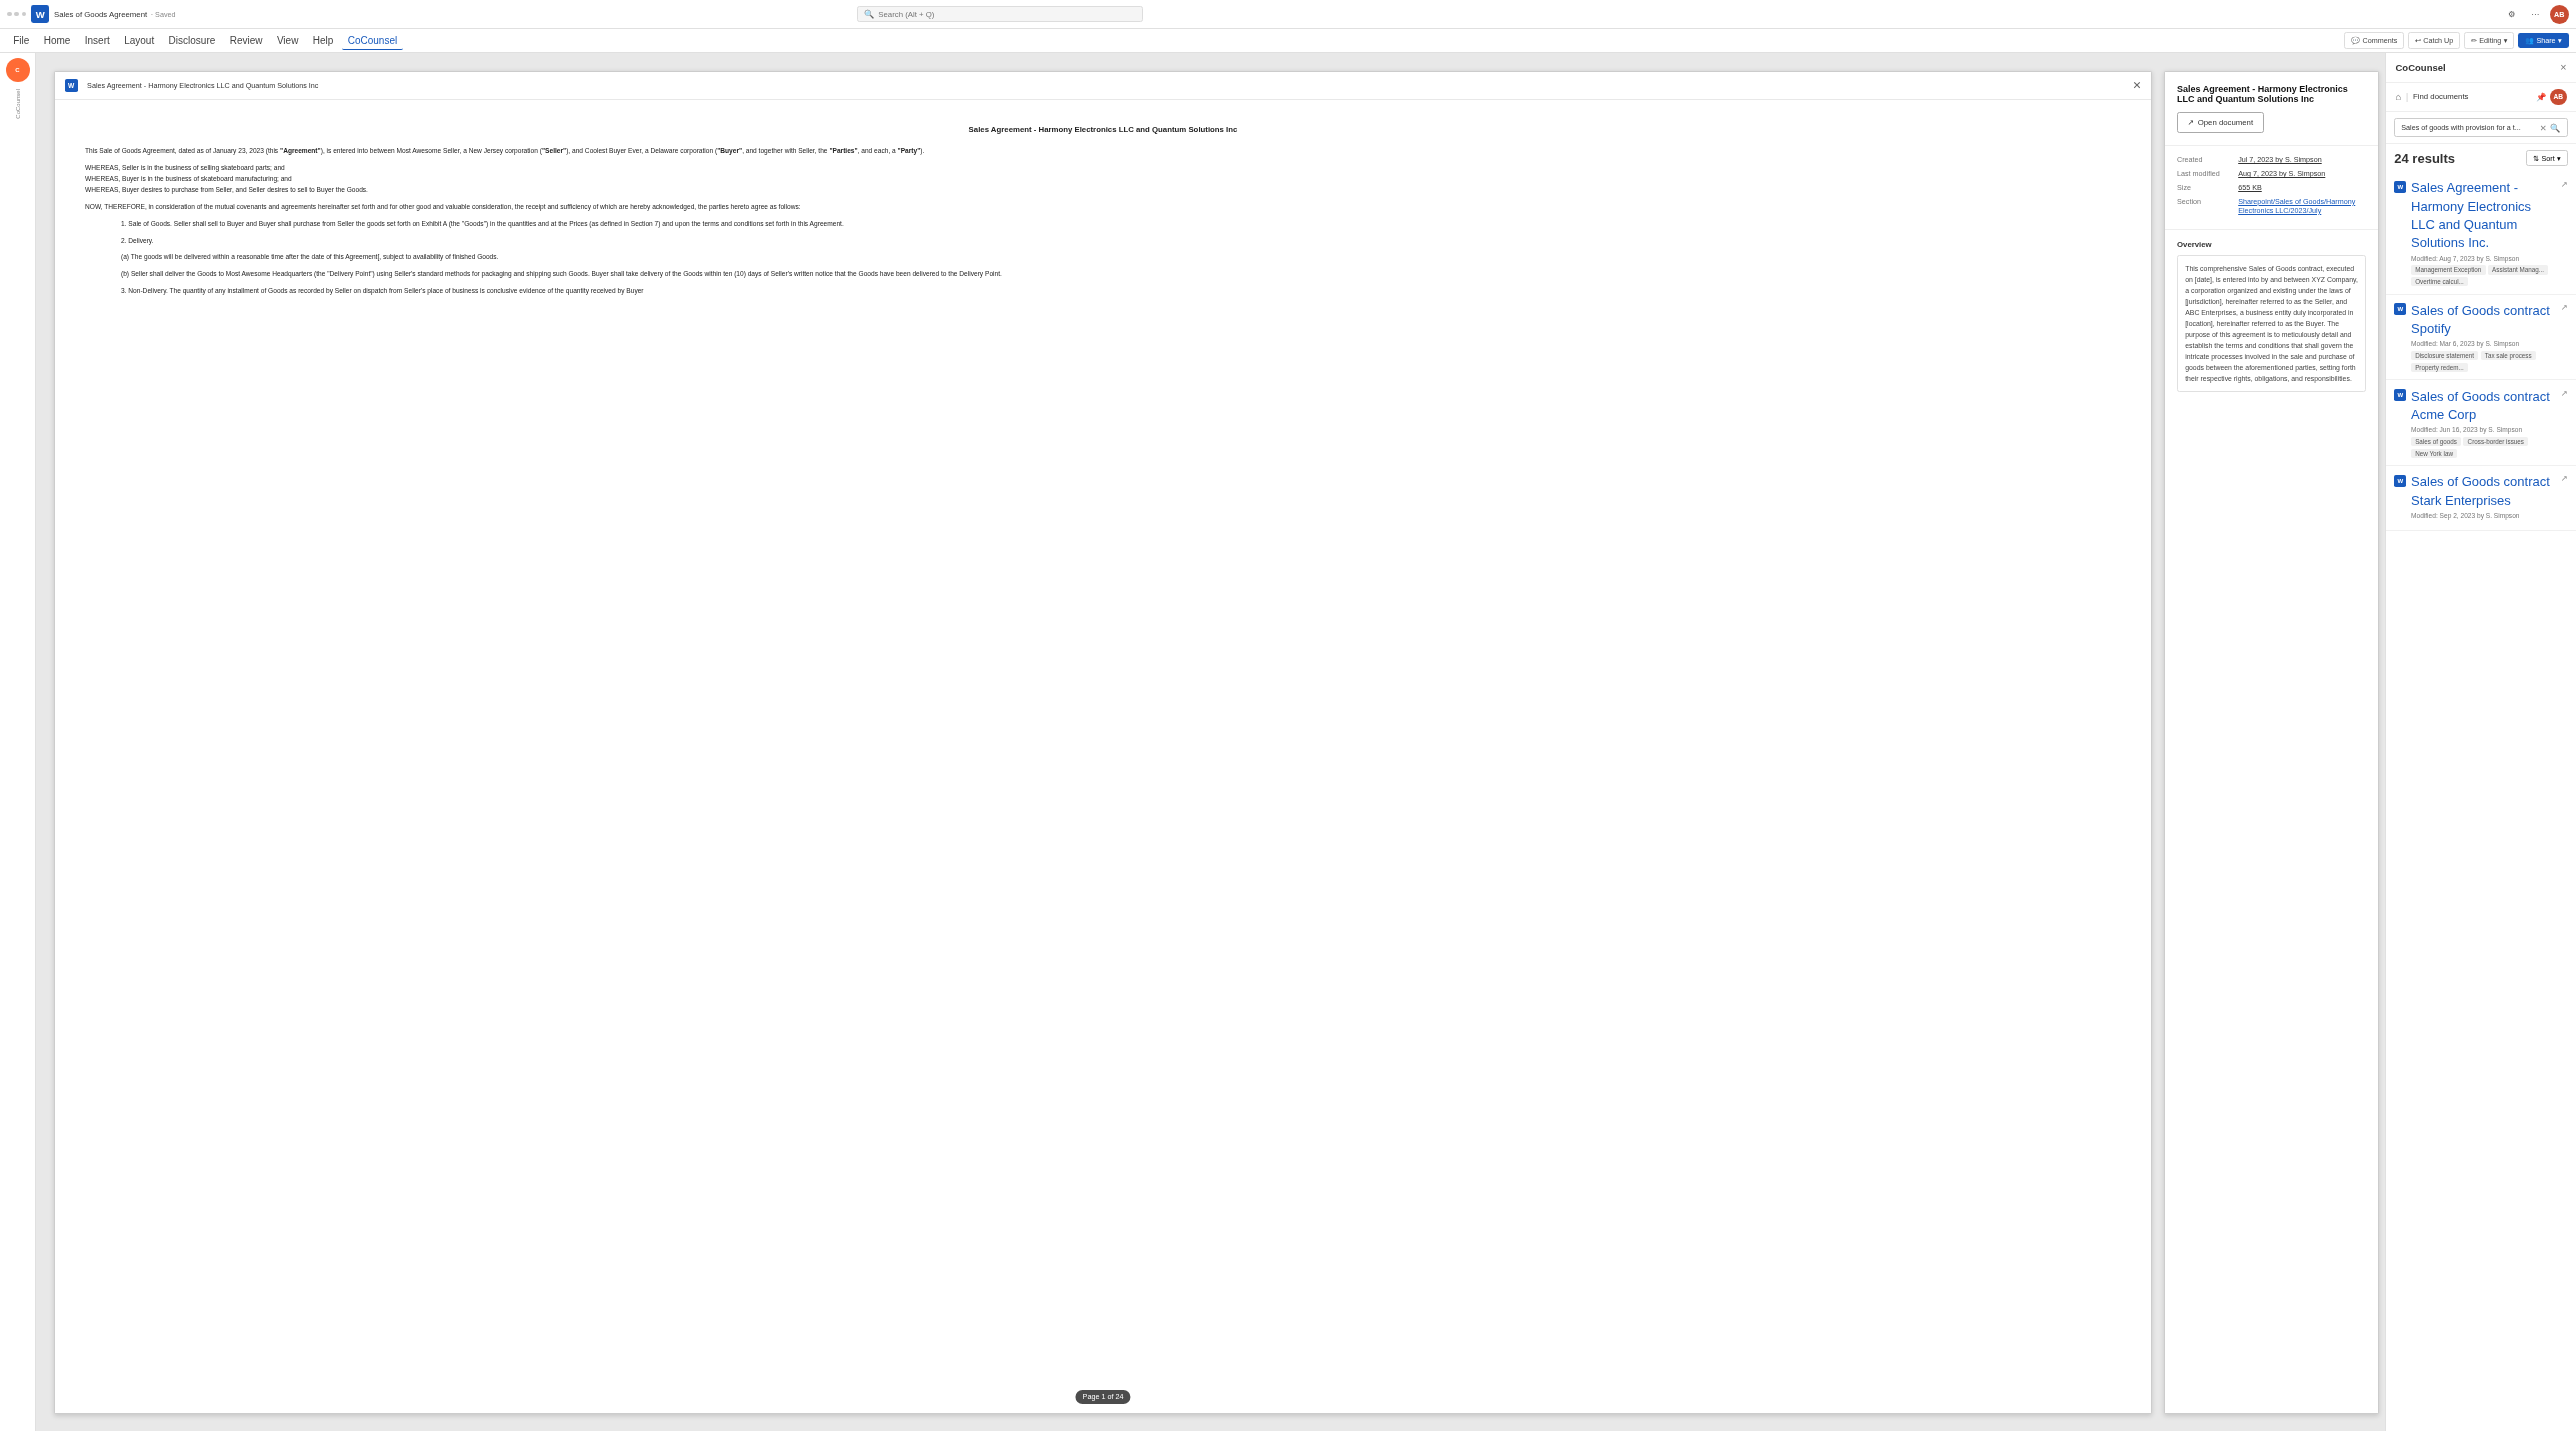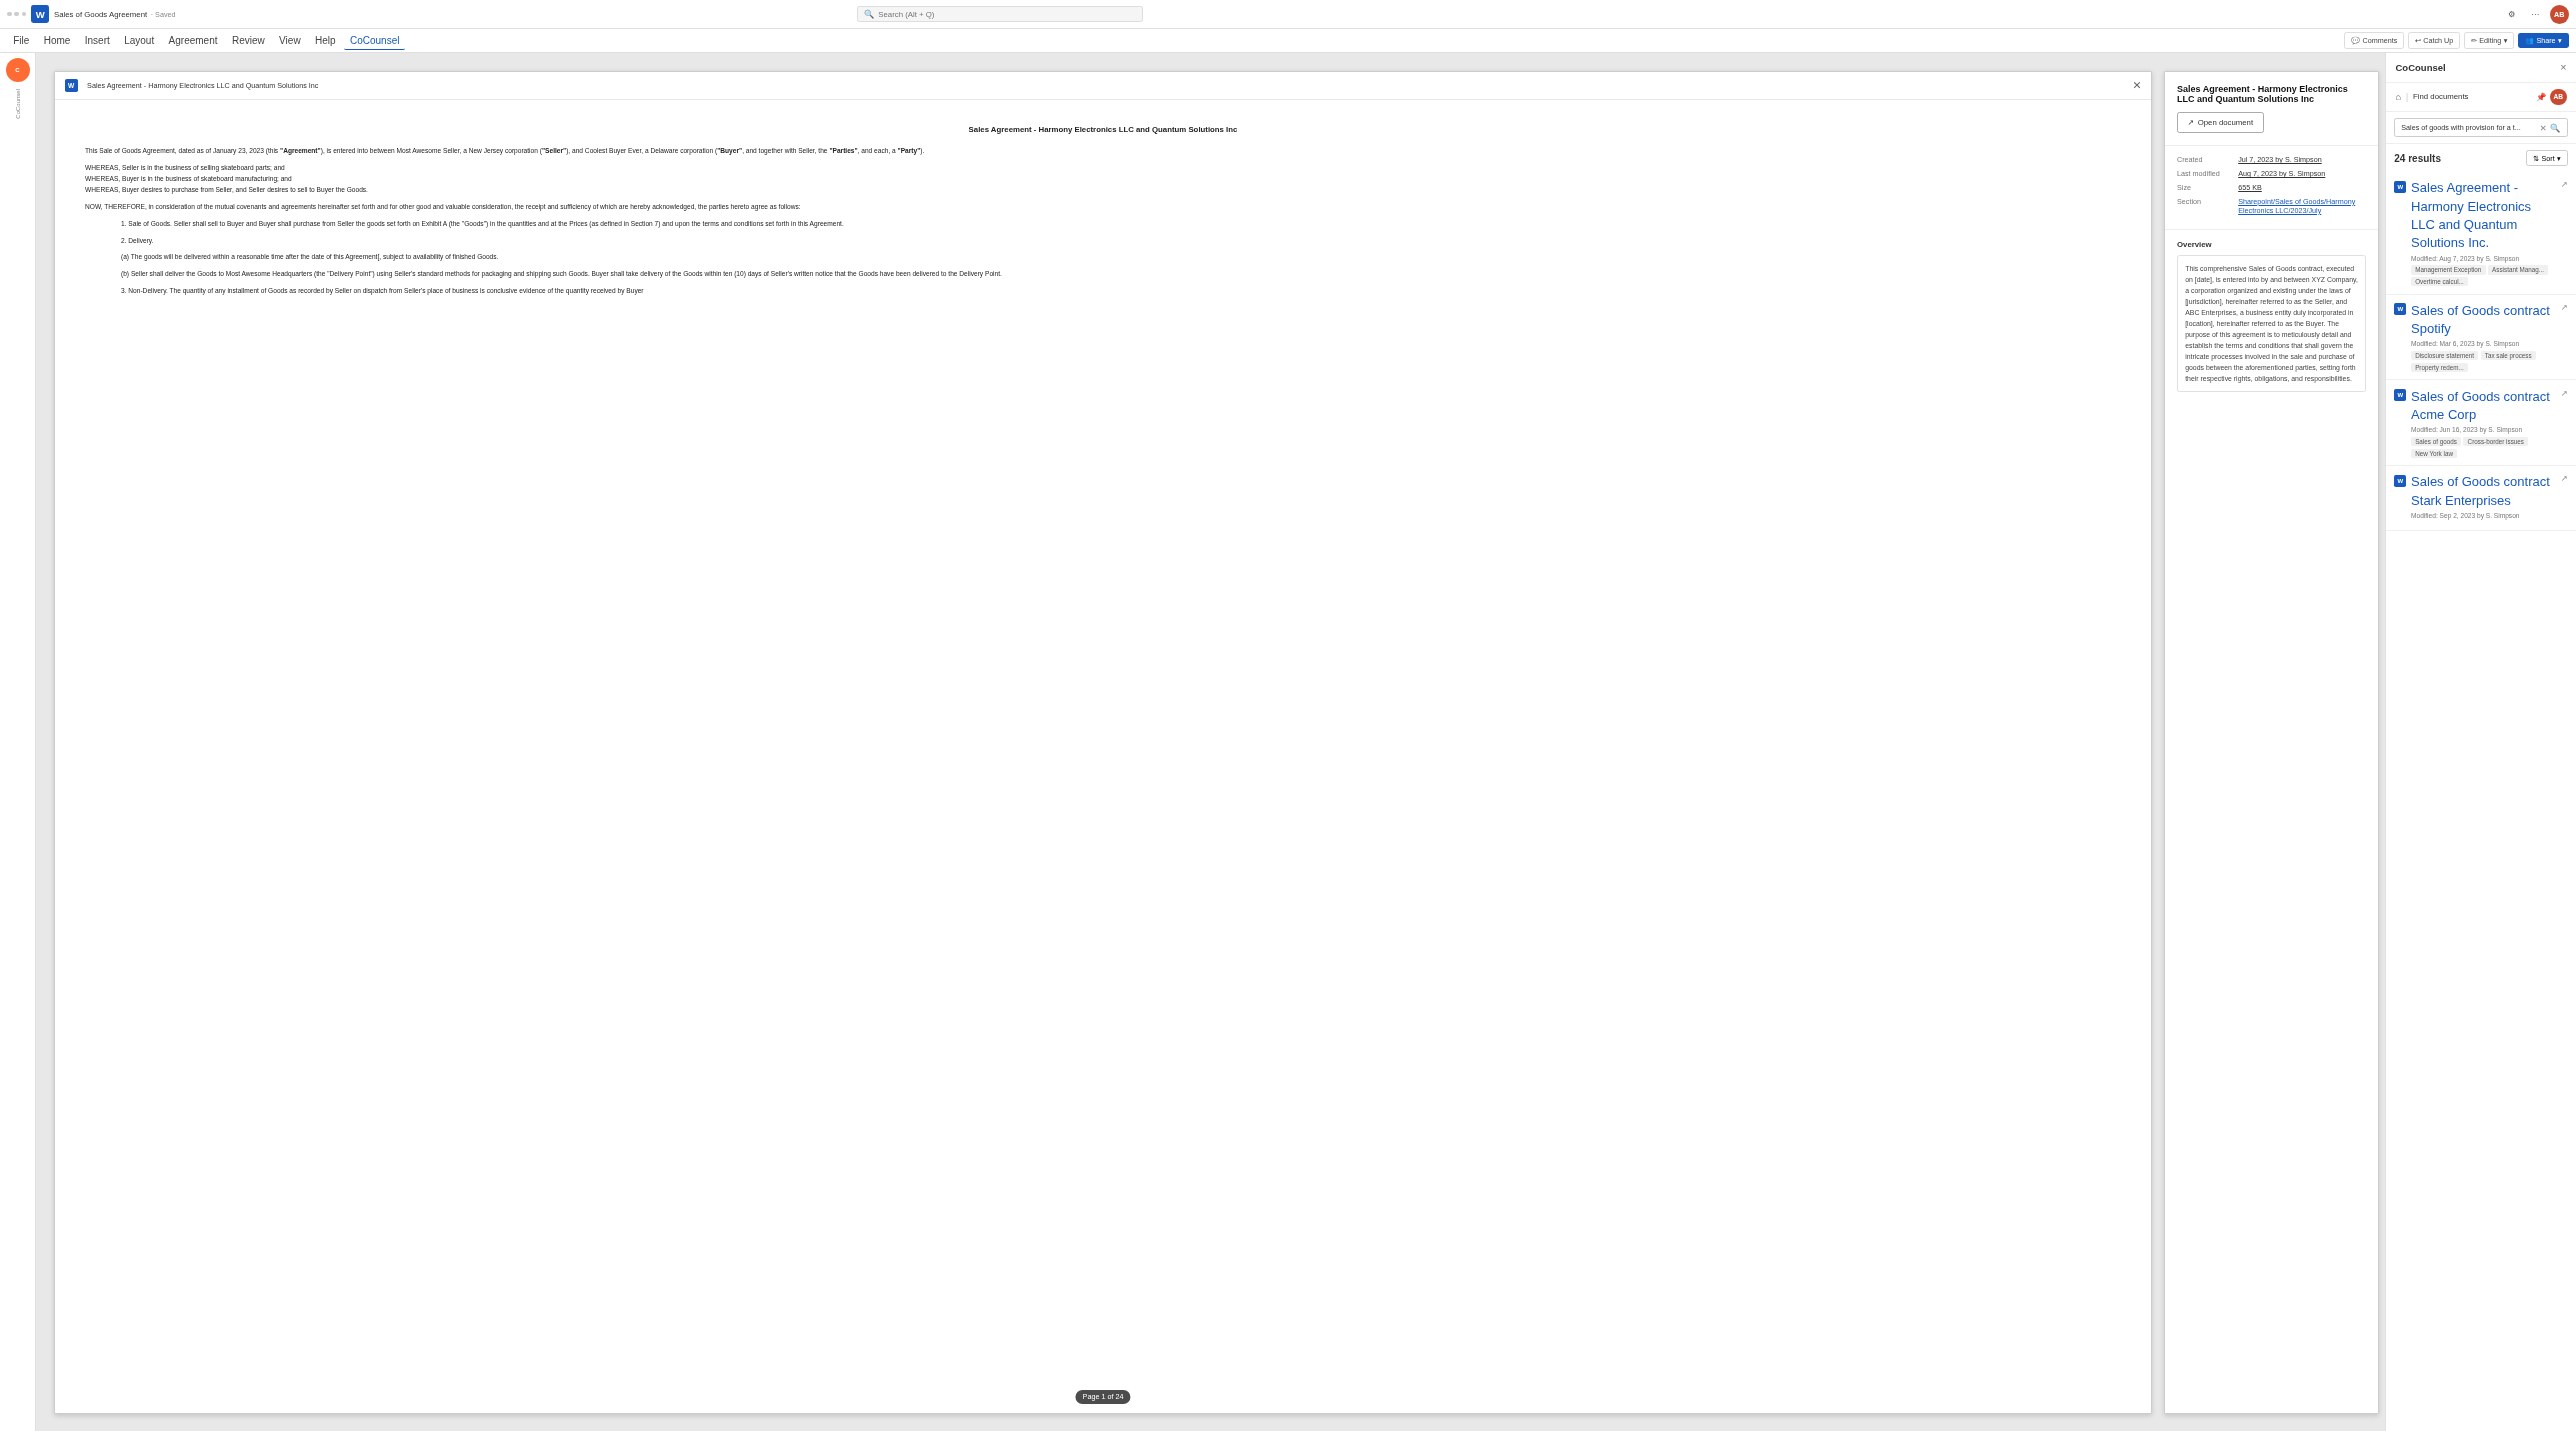--- a/index.html
+++ b/index.html
@@ -111,21 +111,21 @@
     .cp-nav-actions { display: flex; gap: 3.6px; align-items: center; }
     .cp-avatar { width: 16.7px; height: 16.7px; border-radius: 50%; background: #c84b31; color: white; font-size: 6.6px; font-weight: bold; display: flex; align-items: center; justify-content: center; }
 
     .cp-search { padding: 6px 8.3px; border-bottom: 0.6px solid #eee; }
     .search-input-wrap { display: flex; align-items: center; border: 0.6px solid #ccc; border-radius: 2.4px; padding: 3.6px 6px; gap: 3.6px; justify-content: flex-end; }
     .search-input-wrap input { flex: 1; border: none; outline: none; font-size: 7.2px; color: #333; }
     .search-clear { cursor: pointer; color: #888; }
     .search-go { cursor: pointer; color: #555; }
 
     .cp-results-header { display: flex; align-items: center; padding: 6px 8.3px; }
-    .results-count { font-size: 10px; font-weight: 600; flex: 1; }
+    .results-count { font-size: 13px; font-weight: 600; flex: 1; }
     .sort-btn { display: flex; align-items: center; gap: 2.4px; border: 0.6px solid #ccc; border-radius: 2.4px; padding: 2.4px 6px; cursor: pointer; font-size: 7.2px; background: #fff; }
 
     .cp-results { flex: 1; overflow-y: auto; }
     .result-item { padding: 7.2px 8.3px; border-bottom: 0.6px solid #f0f0f0; }
     .result-item-header { display: flex; align-items: flex-start; gap: 4.8px; }
     .result-word-icon { width: 12px; height: 12px; background: #185abd; border-radius: 1.8px; display: flex; align-items: center; justify-content: center; color: white; font-size: 6px; font-weight: bold; flex-shrink: 0; margin-top: 1.2px; }
     .result-title { font-size: 13px; color: #185abd; font-weight: 500; flex: 1; line-height: 1.4; cursor: pointer; }
     .result-external { color: #888; cursor: pointer; font-size: 8.3px; }
     .result-meta { font-size: 6.6px; color: #777; margin: 2.4px 0 3.6px 16.7px; }
     .result-tags { display: flex; flex-wrap: wrap; gap: 2.4px; margin-left: 16.7px; }
@@ -154,21 +154,21 @@
     <div class="titlebar-icon">···</div>
     <div class="avatar-circle">AB</div>
   </div>
 </div>
 
 <div class="menubar">
   <span class="menu-item">File</span>
   <span class="menu-item">Home</span>
   <span class="menu-item">Insert</span>
   <span class="menu-item">Layout</span>
-  <span class="menu-item">Agreement</span>
+  <span class="menu-item">Disclosure</span>
   <span class="menu-item">Review</span>
   <span class="menu-item">View</span>
   <span class="menu-item">Help</span>
   <span class="menu-item active">CoCounsel</span>
   <div class="menubar-right">
     <button class="menu-btn">
       <span>💬</span>
       <span>Comments</span>
     </button>
     <button class="menu-btn">

